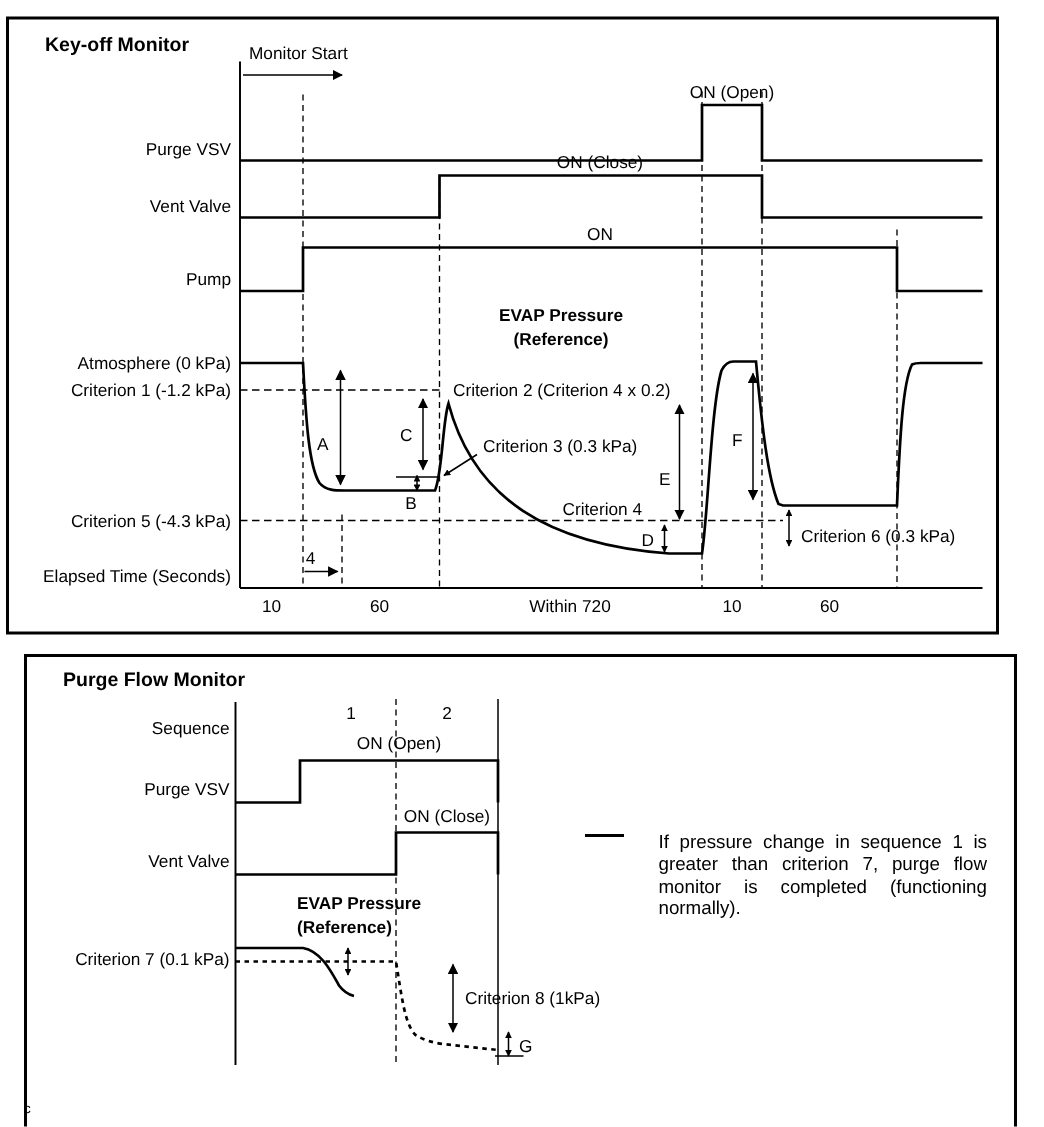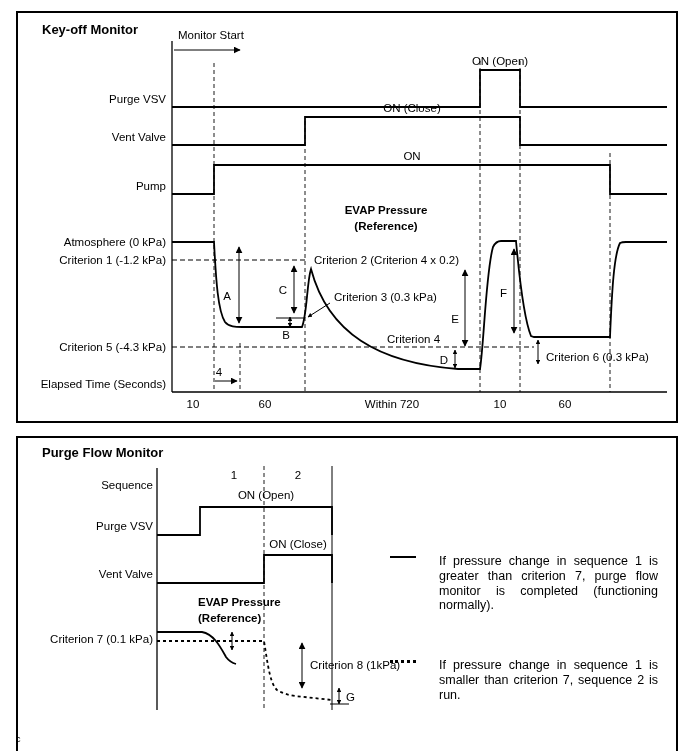--- a/index.html
+++ b/index.html
@@ -1,20 +1,20 @@
 <!DOCTYPE html>
 <html><head>
 <meta charset="utf-8">
 <style>
   *{box-sizing:border-box}
   html,body{margin:0;padding:0}
   body{width:696px;height:751px;background:#fff;position:relative;color:#000;
        font-family:"Liberation Sans",sans-serif}
   .panel{position:absolute;background:#fff;border:2px solid #000}
-  #keyoff-panel{left:16px;top:11px;width:662px;height:412px}
+  #keyoff-panel{left:4px;top:11px;width:662px;height:412px}
   #purge-panel{left:16px;top:436px;width:662px;height:368px}
   svg{display:block}
   svg text{font-family:"Liberation Sans",sans-serif;font-size:11.5px;fill:#000}
   svg text.title{font-size:13px;font-weight:bold}
   svg text.mid{text-anchor:middle}
   svg text.end{text-anchor:end}
   svg text.bold{font-weight:bold}
   .axis{stroke:#000;stroke-width:1.3}
   .wave{stroke:#000;stroke-width:1.8;fill:none}
   .thin{stroke:#000;stroke-width:1}
@@ -172,21 +172,17 @@
 
     <text x="292" y="231">Criterion 8 (1kPa)</text>
     <text x="328" y="263">G</text>
   </svg>
 
   <div class="legend">
     <div class="legend-item">
       <span class="legend-sample sample-solid"></span>
       <p class="legend-text">If pressure change in sequence 1 is greater than criterion 7, purge flow monitor is completed (functioning normally).</p>
     </div>
-    <div class="legend-item">
-      <span class="legend-sample sample-dotted"></span>
-      <p class="legend-text">If pressure change in sequence 1 is smaller than criterion 7, sequence 2 is run.</p>
-    </div>
   </div>
 </div>
 
 <div id="figure-code">G38136</div>
 <div id="corner-mark">c</div>
 
 </body></html>

